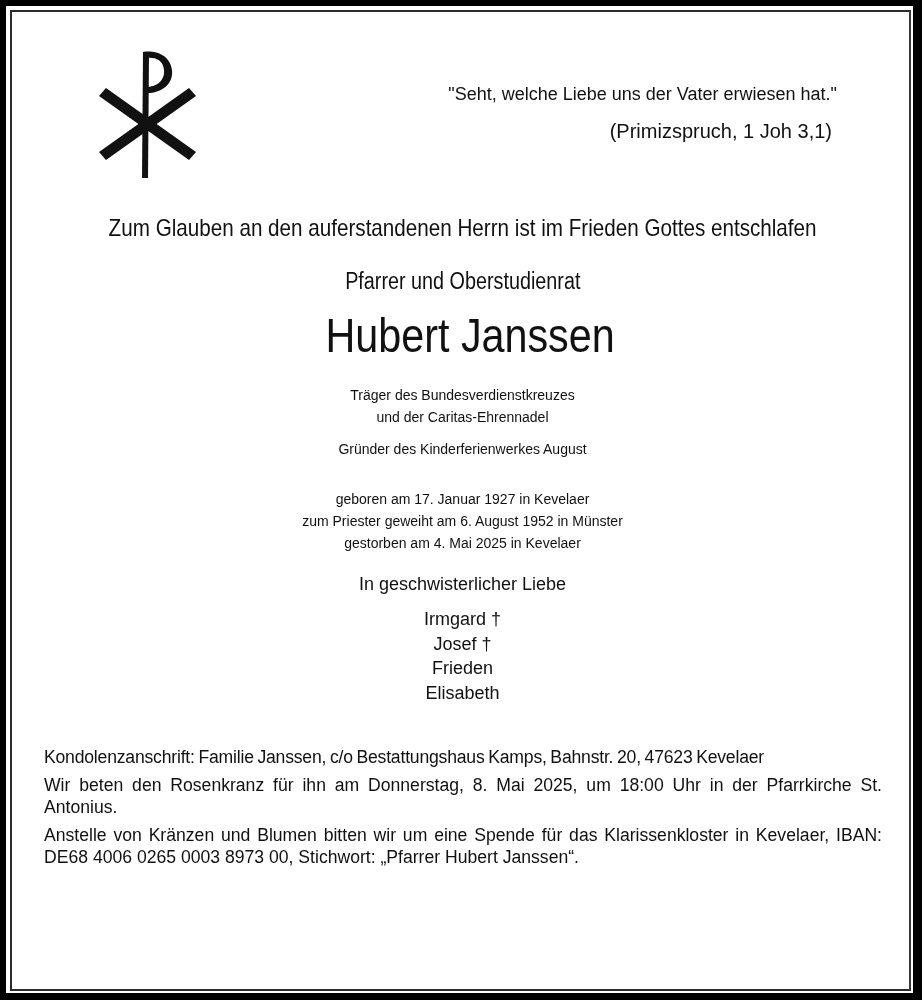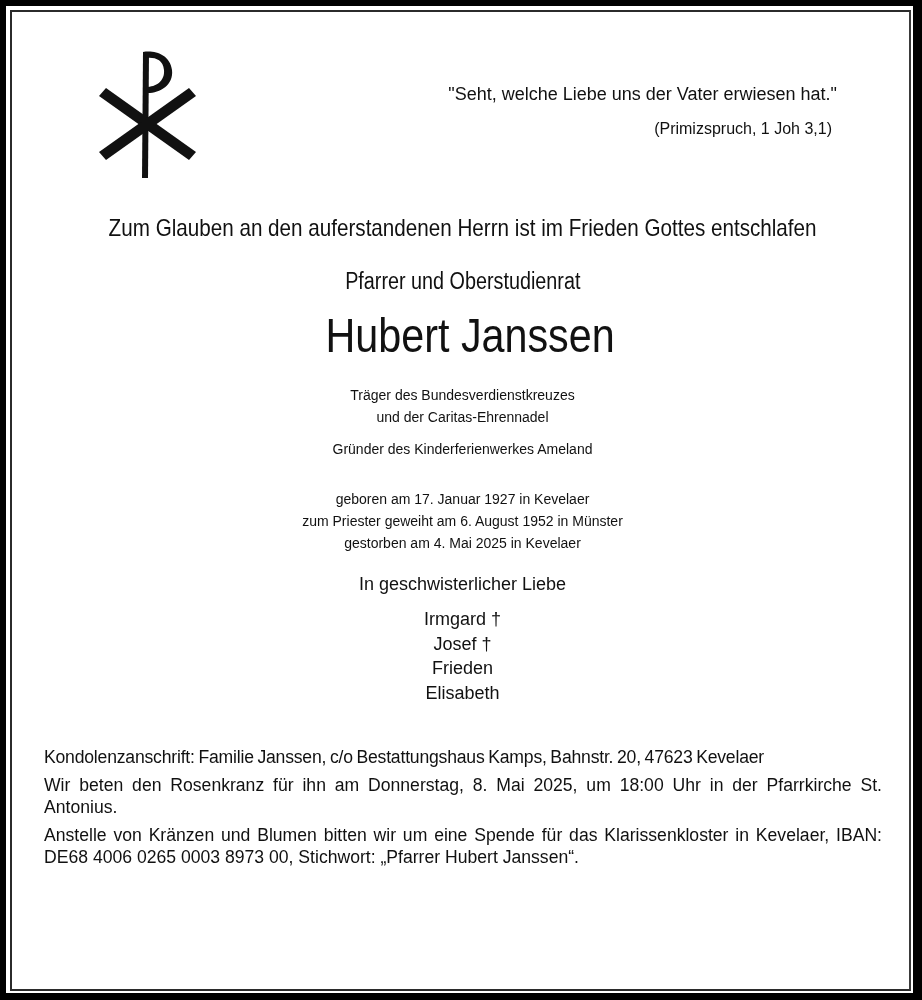--- a/index.html
+++ b/index.html
@@ -1,21 +1,21 @@
 <!DOCTYPE html>
 <html><head>
   <meta charset="utf-8">
   <style>
     html, body { margin: 0; padding: 0; background: #000; }
     body { width: 922px; height: 1000px; position: relative; overflow: hidden; font-family: "Liberation Sans", sans-serif; color: #111; }
     .outer { position: absolute; left: 6px; top: 6px; width: 907px; height: 987px; background: #fff; }
     .inner { position: absolute; left: 4px; top: 4px; right: 0px; bottom: 0px; border: 2px solid #2b2b2b; border-right-color:#3a3a3a; box-sizing: border-box; width: 901px; height: 981px; }
     .chirho { position: absolute; left: 84px; top: 34px; width: 106px; height: 134px; }
     .quote { position: absolute; right: 72px; top: 72px; font-size: 18px; text-align: right; white-space: nowrap; }
-    .source { position: absolute; right: 77px; top: 108px; font-size: 16px; text-align: right; white-space: nowrap; }
+    .source { position: absolute; right: 77px; top: 108px; font-size: 20px; text-align: right; white-space: nowrap; }
     .center { position: absolute; left: 0; width: 901px; text-align: center; white-space: nowrap; }
     .cond { transform: scaleX(0.86); transform-origin: center; display: inline-block; }
     .intro { top: 202px; font-size: 24px; }
     .title { top: 256px; font-size: 23px; }
     .name { top: 296px; font-size: 48px; margin-left: 8px; }
     .block { font-size: 14px; line-height: 22px; }
     .honors { top: 372px; }
     .founder { top: 426px; }
     .dates { top: 476px; }
     .siblings-head { top: 562px; font-size: 18px; }
@@ -53,21 +53,21 @@
 
     <div class="center name">
       <span class="cond">Hubert Janssen</span>
     </div>
 
     <div class="center block honors">
       <div>Träger des Bundesverdienstkreuzes</div>
       <div>und der Caritas-Ehrennadel</div>
     </div>
 
-    <div class="center block founder">Gründer des Kinderferienwerkes Ameland</div>
+    <div class="center block founder">Gründer des Kinderferienwerkes August</div>
 
     <div class="center block dates">
       <div>geboren am 17. Januar 1927 in Kevelaer</div>
       <div>zum Priester geweiht am 6. August 1952 in Münster</div>
       <div>gestorben am 4. Mai 2025 in Kevelaer</div>
     </div>
 
     <div class="center siblings-head">In geschwisterlicher Liebe</div>
 
     <div class="center siblings">

